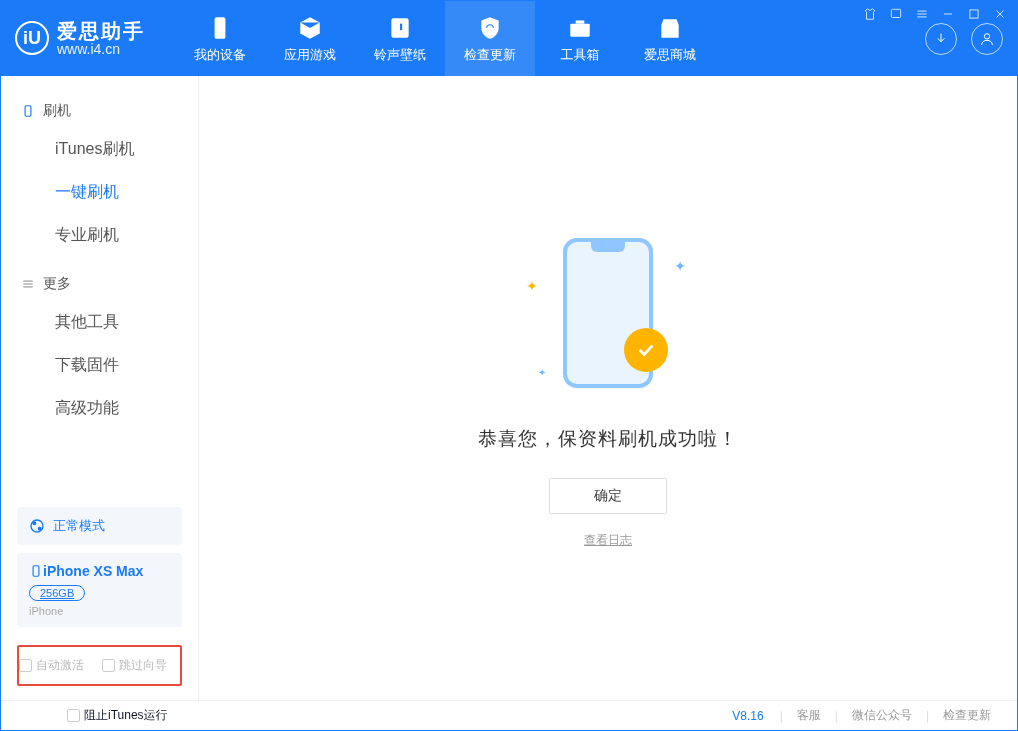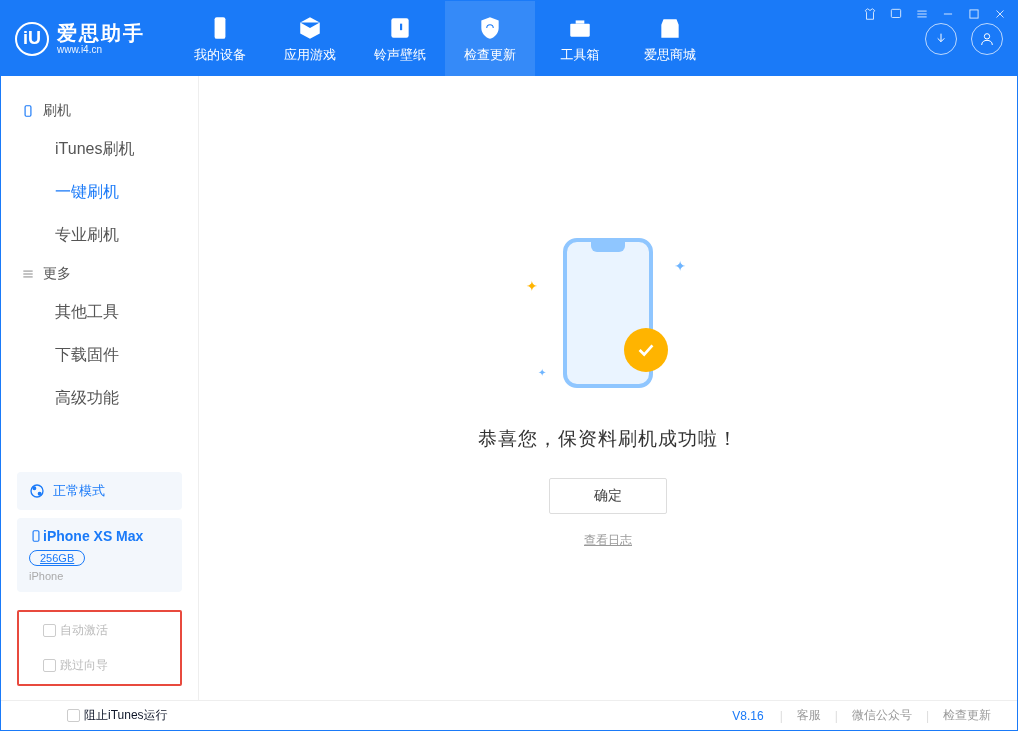--- a/index.html
+++ b/index.html
@@ -3,21 +3,21 @@
 <meta charset="utf-8">
 <style>
 * { margin: 0; padding: 0; box-sizing: border-box; }
 body { font-family: "Microsoft YaHei", sans-serif; font-size: 13px; color: #333; background: #fff; }
 .window { width: 1018px; height: 731px; border: 1px solid #1a7af8; display: flex; flex-direction: column; position: relative; }
 .titlebar { height: 75px; background: linear-gradient(to bottom, #1a7af8, #1a7af8); display: flex; align-items: center; color: #fff; padding: 0 14px; }
 .logo-block { display: flex; align-items: center; margin-right: 30px; }
 .logo-circle { width: 34px; height: 34px; border: 2px solid #fff; border-radius: 50%; display: flex; align-items: center; justify-content: center; margin-right: 8px; font-weight: bold; font-size: 18px; }
 .logo-text { display: flex; flex-direction: column; line-height: 1.1; }
 .logo-text .main { font-size: 20px; font-weight: bold; letter-spacing: 2px; }
-.logo-text .sub { font-size: 10px; opacity: 0.9; }
+.logo-text .sub { font-size: 14px; opacity: 0.9; }
 .nav { display: flex; height: 100%; }
 .nav-item { width: 90px; display: flex; flex-direction: column; align-items: center; justify-content: center; cursor: pointer; gap: 4px; font-size: 13px; }
 .nav-item.active { background: rgba(255,255,255,0.12); }
 .nav-icon { width: 28px; height: 28px; display: flex; align-items: center; justify-content: center; }
 .nav-icon svg { width: 26px; height: 26px; fill: #fff; }
 .win-controls { position: absolute; right: 10px; top: 6px; display: flex; gap: 12px; align-items: center; }
 .win-controls .ico { cursor: pointer; opacity: 0.9; }
 .win-controls svg { width: 14px; height: 14px; stroke: #fff; fill: none; stroke-width: 1.5; }
 .right-circles { margin-left: auto; display: flex; gap: 14px; align-items: center; }
 .circle-btn { width: 32px; height: 32px; border: 1.5px solid rgba(255,255,255,0.7); border-radius: 50%; display: flex; align-items: center; justify-content: center; cursor: pointer; }
@@ -27,21 +27,21 @@
 .group-title { display: flex; align-items: center; gap: 8px; padding: 8px 20px; color: #555; font-size: 14px; }
 .group-title svg { width: 14px; height: 14px; }
 .menu-item { padding: 11px 20px 11px 54px; cursor: pointer; color: #555; font-size: 16px; }
 .menu-item.active { color: #1a7af8; }
 .sidebar-spacer { flex: 1; }
 .mode-card { margin: 10px 16px 8px; padding: 10px 12px; border-radius: 4px; background: #f3f7fc; display: flex; align-items: center; gap: 8px; color: #1a7af8; font-size: 13px; cursor: pointer; }
 .device-card { margin: 0 16px 10px; padding: 10px 12px; border-radius: 4px; background: #f3f7fc; cursor: pointer; }
 .device-name { color: #1a7af8; font-size: 14px; font-weight: 600; margin-bottom: 6px; display: flex; align-items: center; }
 .storage-badge { display: inline-block; padding: 1px 10px; border: 1px solid #1a7af8; border-radius: 10px; color: #1a7af8; font-size: 11px; margin-bottom: 4px; text-decoration: underline; }
 .device-type { color: #aaa; font-size: 11px; }
-.checkbox-row { margin: 8px 16px 14px; display: flex; gap: 18px; border: 2px solid #e84a3e; padding: 10px 24px; border-radius: 2px; flex-direction: column; }
+.checkbox-row { margin: 8px 16px 14px; display: flex; gap: 18px; border: 2px solid #e84a3e; padding: 10px 0; border-radius: 2px; }
 .chk { display: flex; align-items: center; gap: 4px; color: #bbb; font-size: 12px; cursor: pointer; }
 .chk-box { width: 13px; height: 13px; border: 1px solid #ccc; border-radius: 2px; }
 .main { flex: 1; display: flex; flex-direction: column; align-items: center; justify-content: center; position: relative; }
 .illustration { position: relative; width: 180px; height: 170px; margin-bottom: 28px; }
 .phone { position: absolute; left: 50%; top: 10px; transform: translateX(-50%); width: 90px; height: 150px; border: 4px solid #8fc6ff; border-radius: 14px; background: #eaf4ff; }
 .phone .notch { position: absolute; top: 0; left: 50%; transform: translateX(-50%); width: 34px; height: 10px; background: #8fc6ff; border-radius: 0 0 6px 6px; }
 .check-badge { position: absolute; right: 30px; bottom: 26px; width: 44px; height: 44px; background: #ffb400; border-radius: 50%; display: flex; align-items: center; justify-content: center; }
 .check-badge svg { width: 22px; height: 22px; stroke: #fff; fill: none; stroke-width: 3; }
 .sparkle { position: absolute; color: #ffb400; font-size: 14px; }
 .spk1 { left: 8px; top: 50px; }
@@ -167,21 +167,21 @@
       <div class="group-title">
         <svg viewBox="0 0 24 24" fill="none" stroke="#1a7af8" stroke-width="2">
             <rect x="7" y="3" width="10" height="18" rx="2"></rect>
           </svg>
         <span>刷机</span>
       </div>
       <div class="menu-item">iTunes刷机</div>
       <div class="menu-item active">一键刷机</div>
       <div class="menu-item">专业刷机</div>
 
-      <div class="group-title" style="margin-top:0;">
+      <div class="group-title" style="margin-top:10px;">
         <svg viewBox="0 0 24 24" fill="none" stroke="#999" stroke-width="2">
             <line x1="4" y1="7" x2="20" y2="7"></line>
             <line x1="4" y1="12" x2="20" y2="12"></line>
             <line x1="4" y1="17" x2="20" y2="17"></line>
           </svg>
         <span>更多</span>
       </div>
       <div class="menu-item">其他工具</div>
       <div class="menu-item">下载固件</div>
       <div class="menu-item">高级功能</div>

